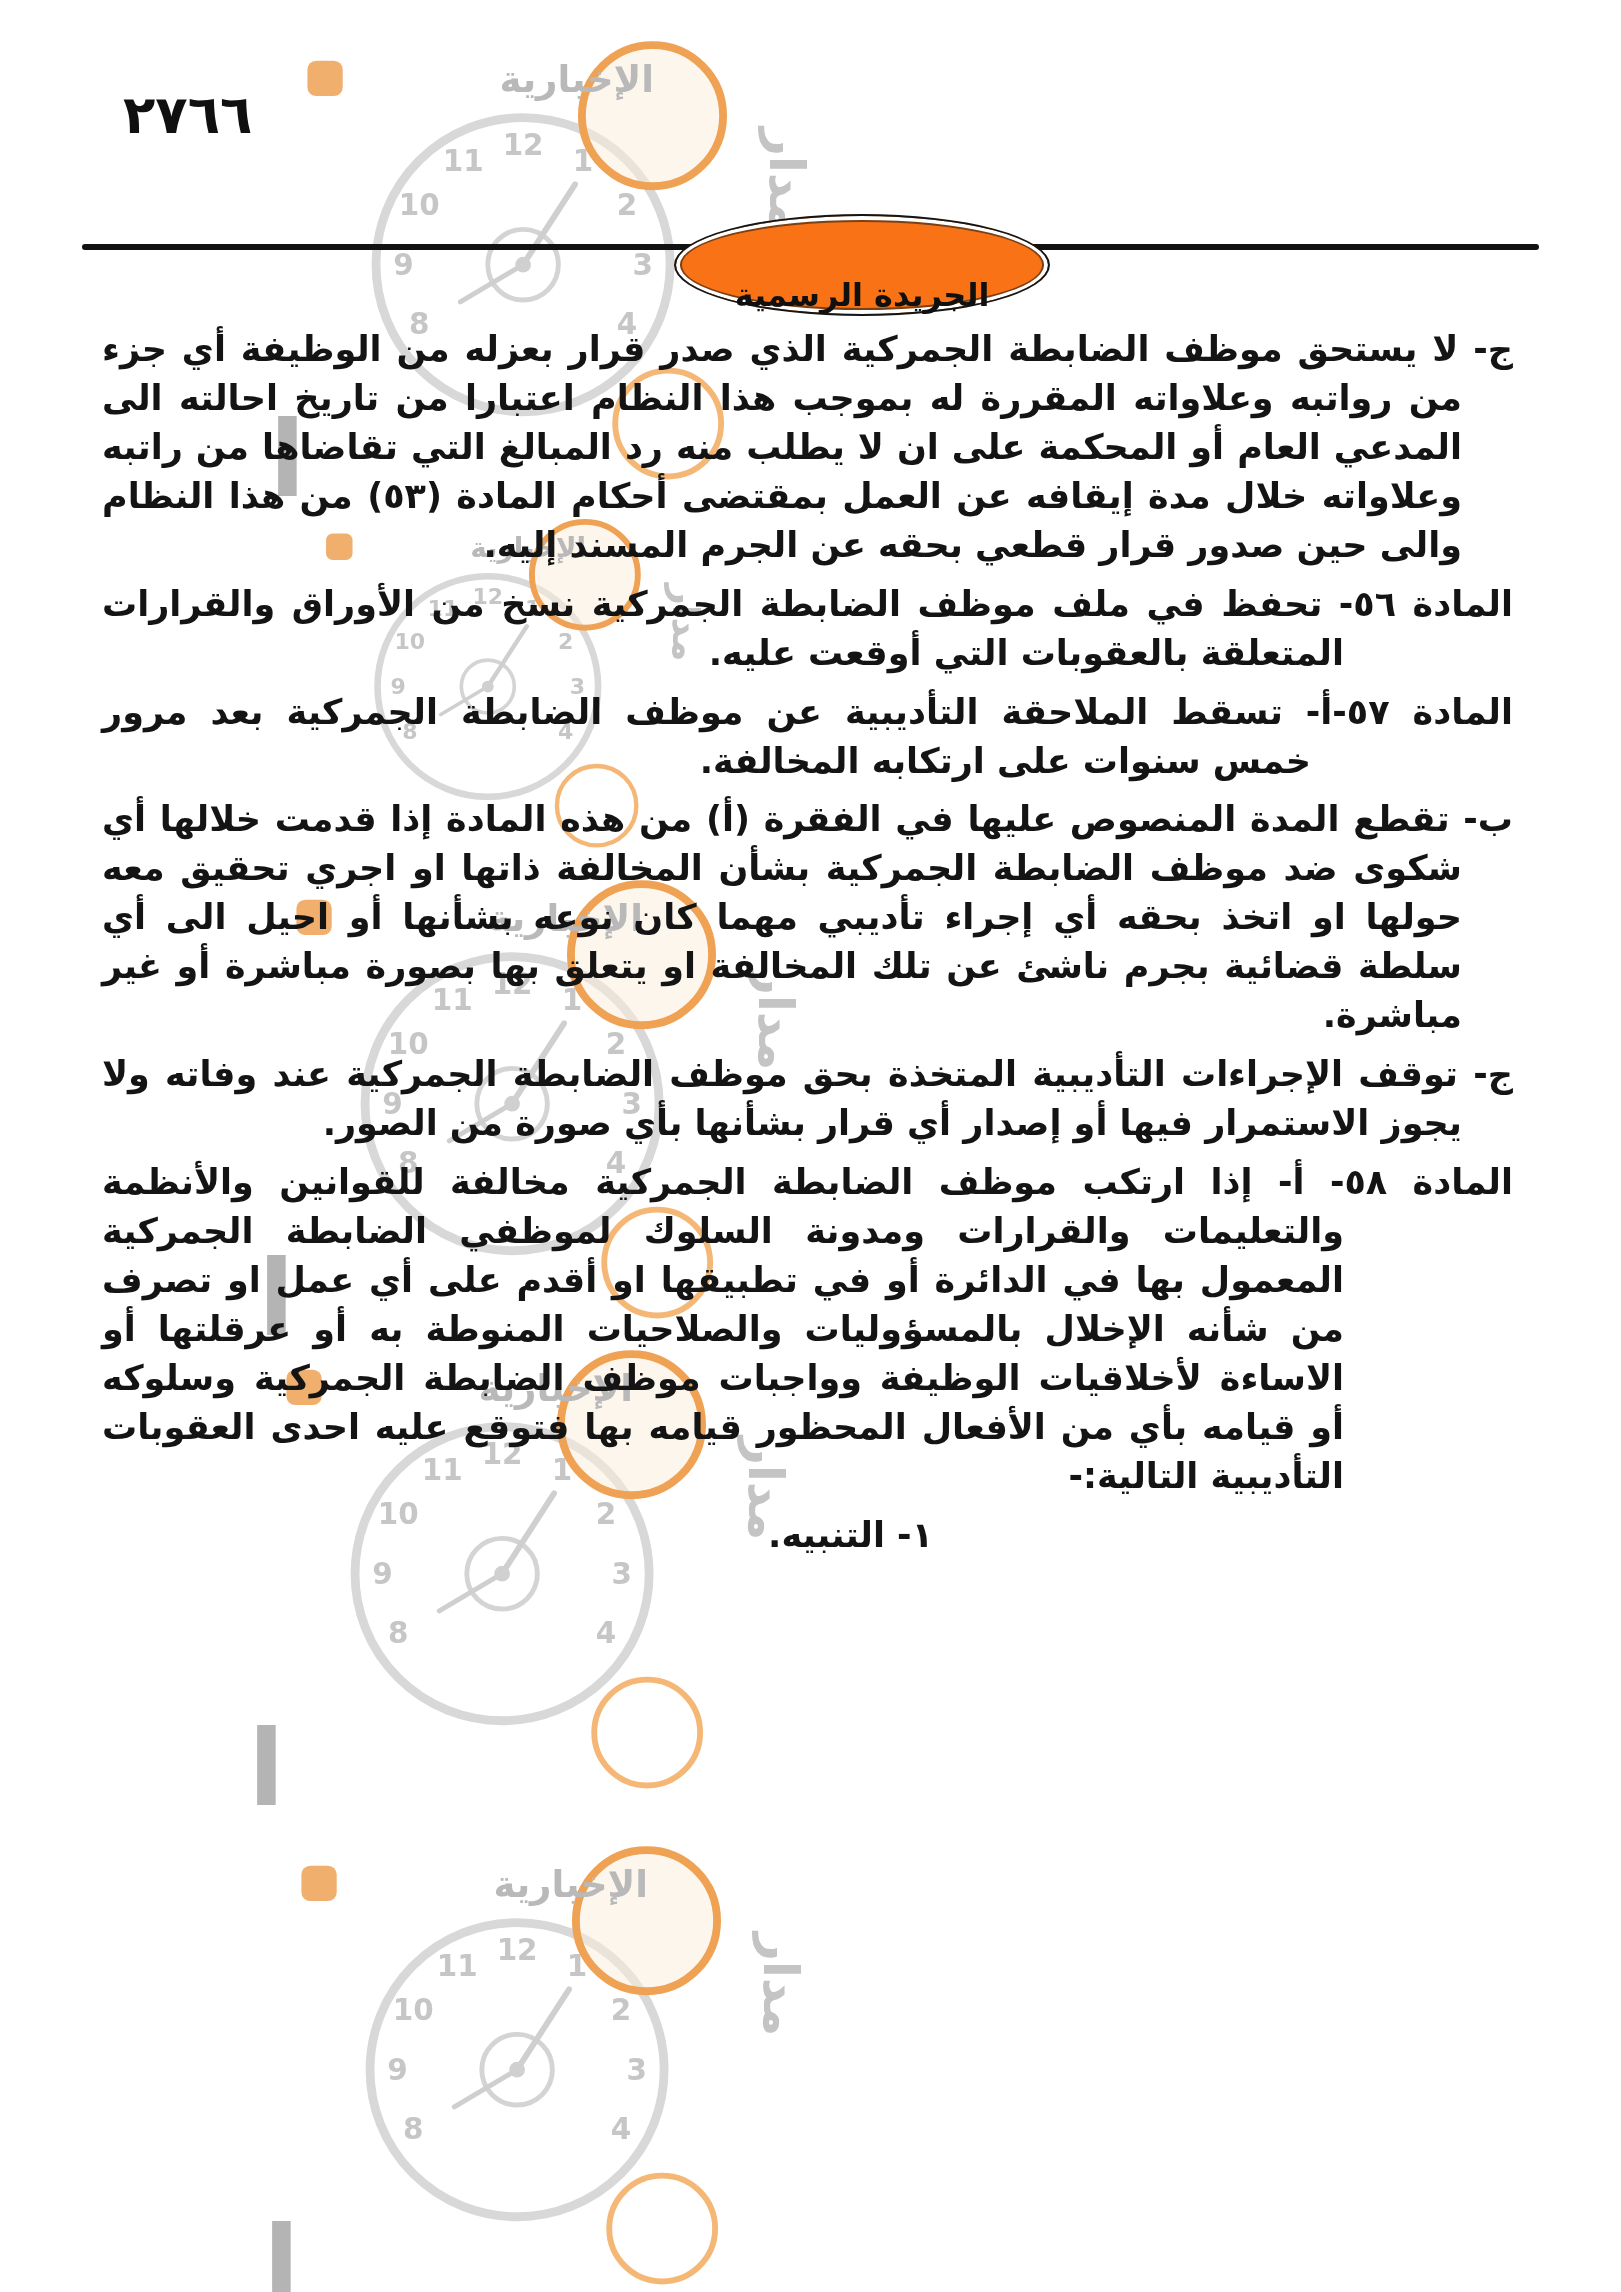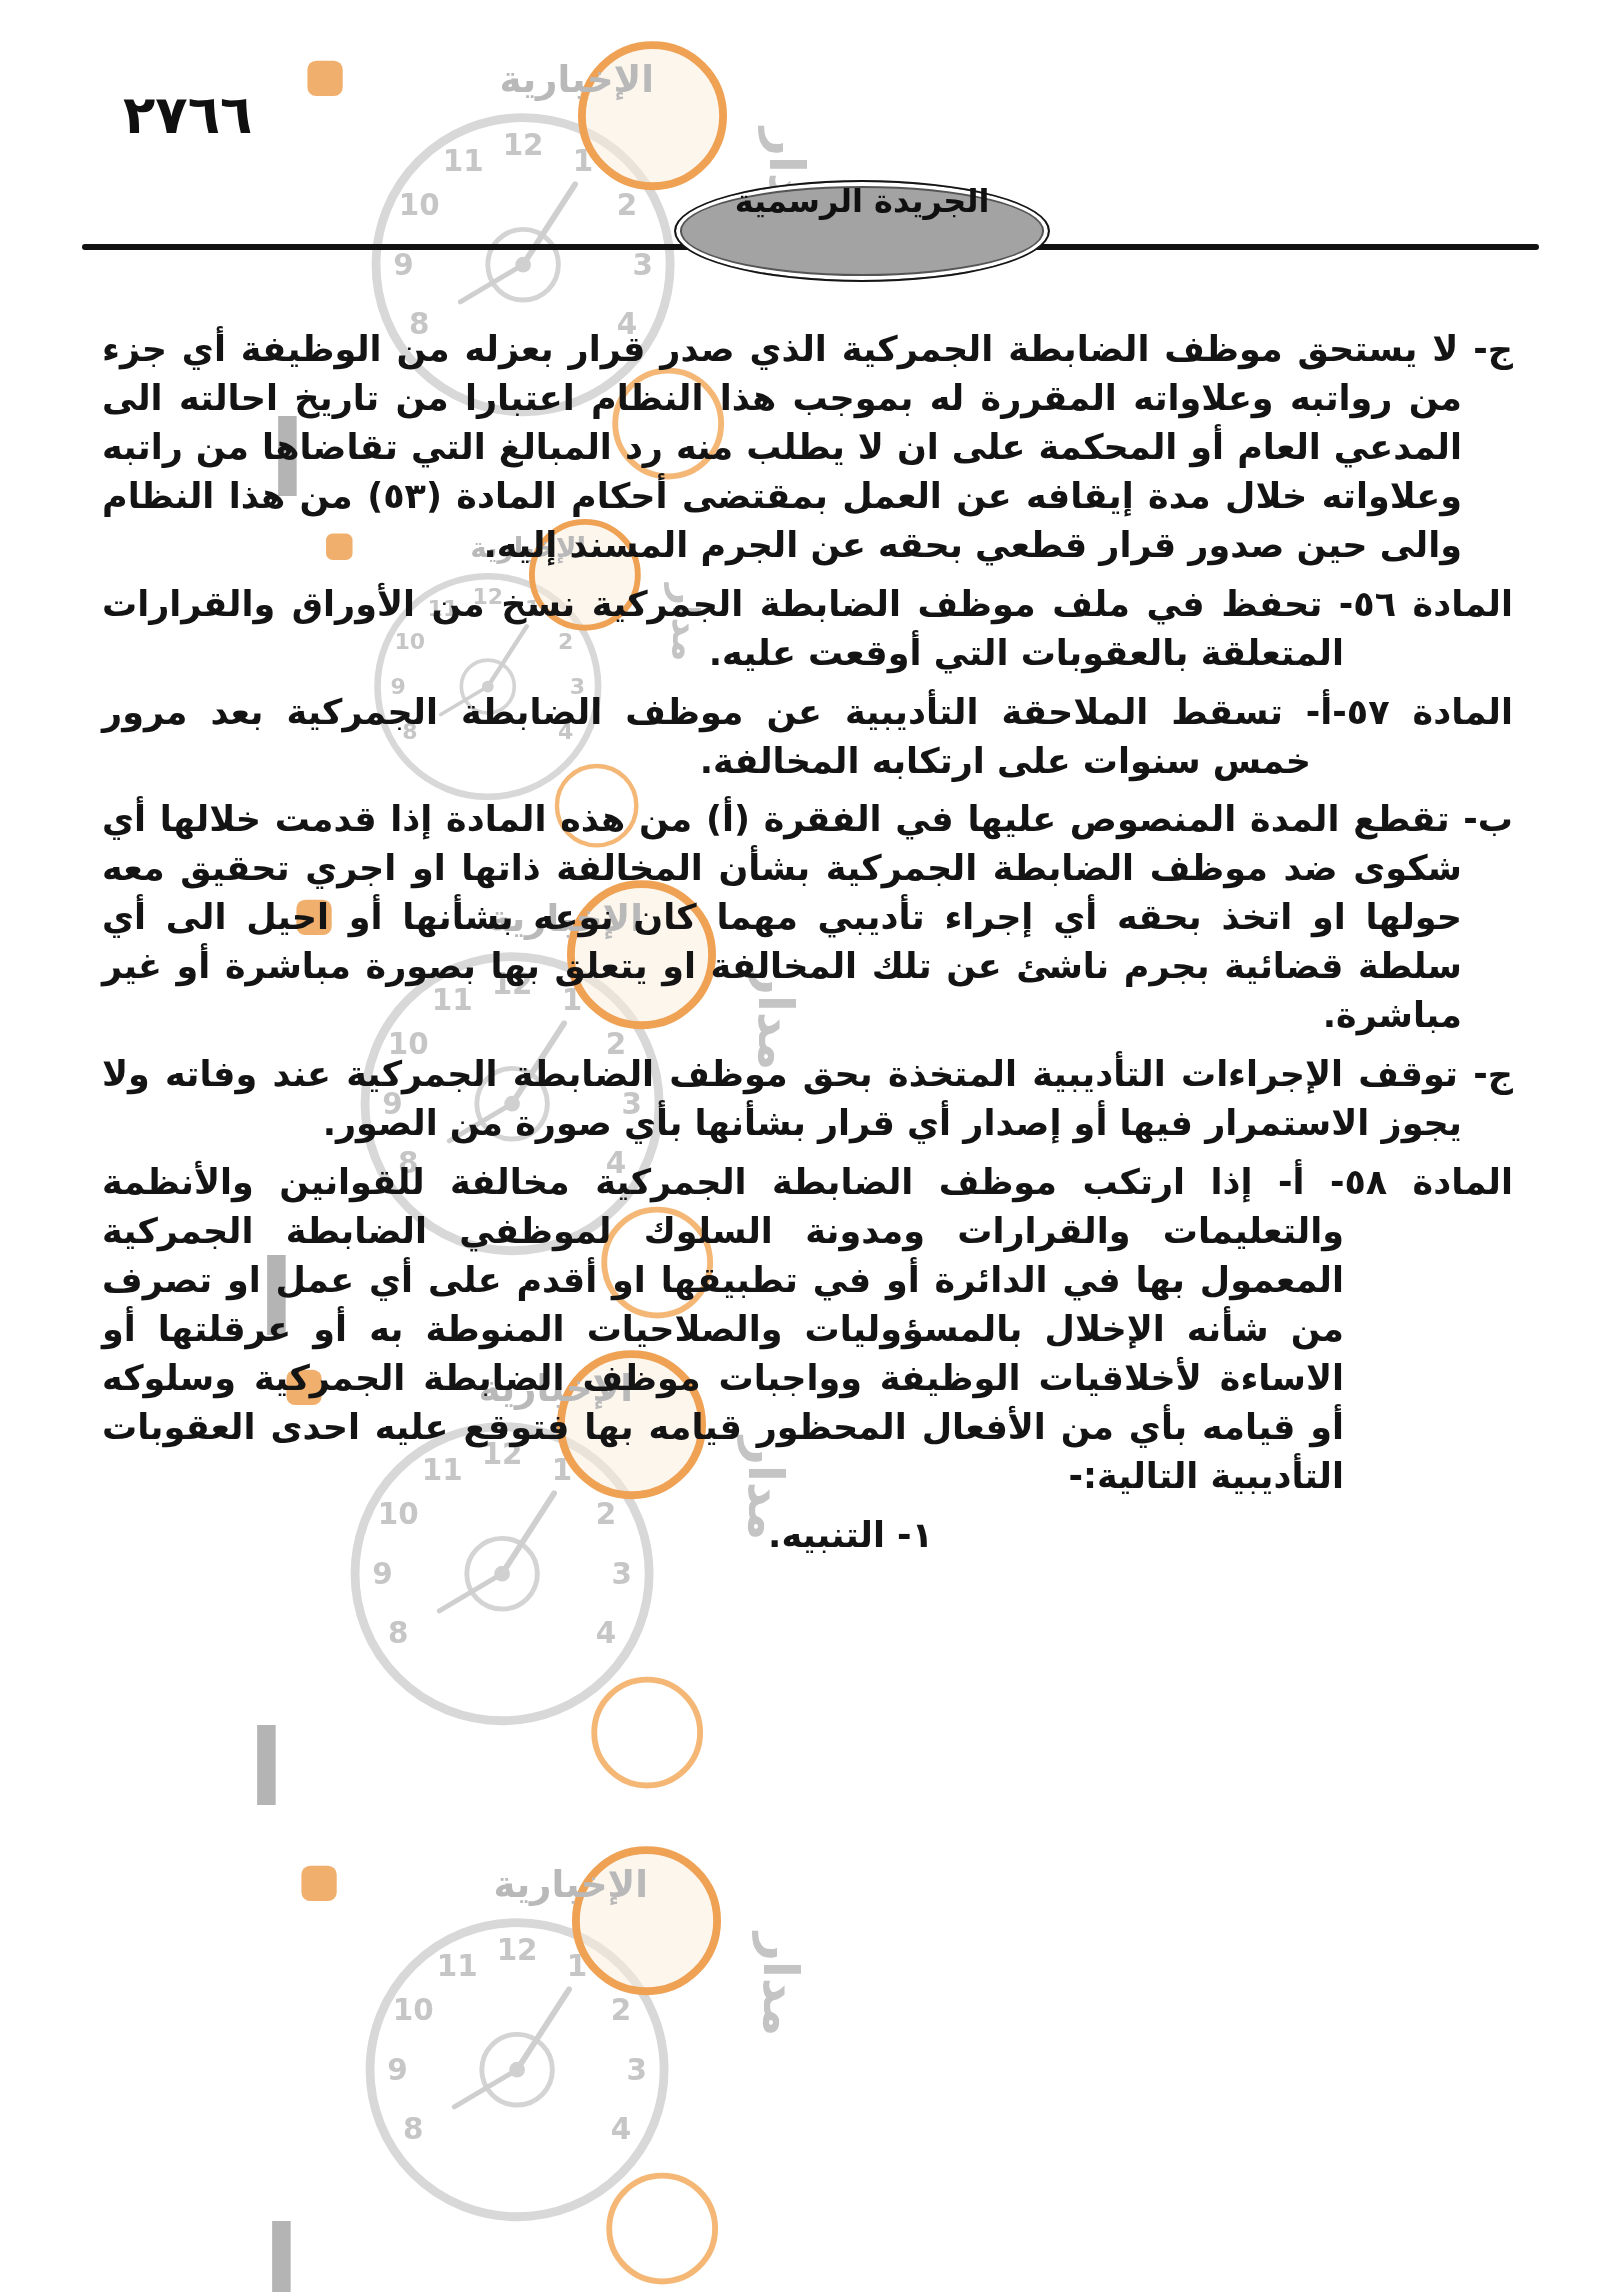--- a/index.html
+++ b/index.html
@@ -29,27 +29,27 @@
     color:#101010; letter-spacing:2.9px;
     direction:rtl;
   }
   .header-rule {
     position:absolute;
     left:82px; right:82px; top:244px;
     height:5.9px; background:#121212; border-radius:2.9px;
   }
   .badge {
     position:absolute;
-    left:674px; top:180px;
+    left:674px; top:214px;
     width:376px; height:102px;
-    background:#a3a3a3;
+    background:#f97316;
     border:2.9px solid #151515;
     border-radius:50%;
     box-shadow: inset 0 0 0 3.9px #ffffff, inset 0 0 0 5.9px rgba(21,21,21,.55);
-    display:flex; align-items:flex-start; justify-content:center;
+    display:flex; align-items:flex-end; justify-content:center;
   }
   .badge-title { font-size:32px; font-weight:700; color:#101010; }
 
   .doc {
     position:absolute;
     top:325px; right:108px; left:102px;
     direction:rtl;
     text-align:justify;
     color:#141414;
     font-size:35px; font-weight:700;

